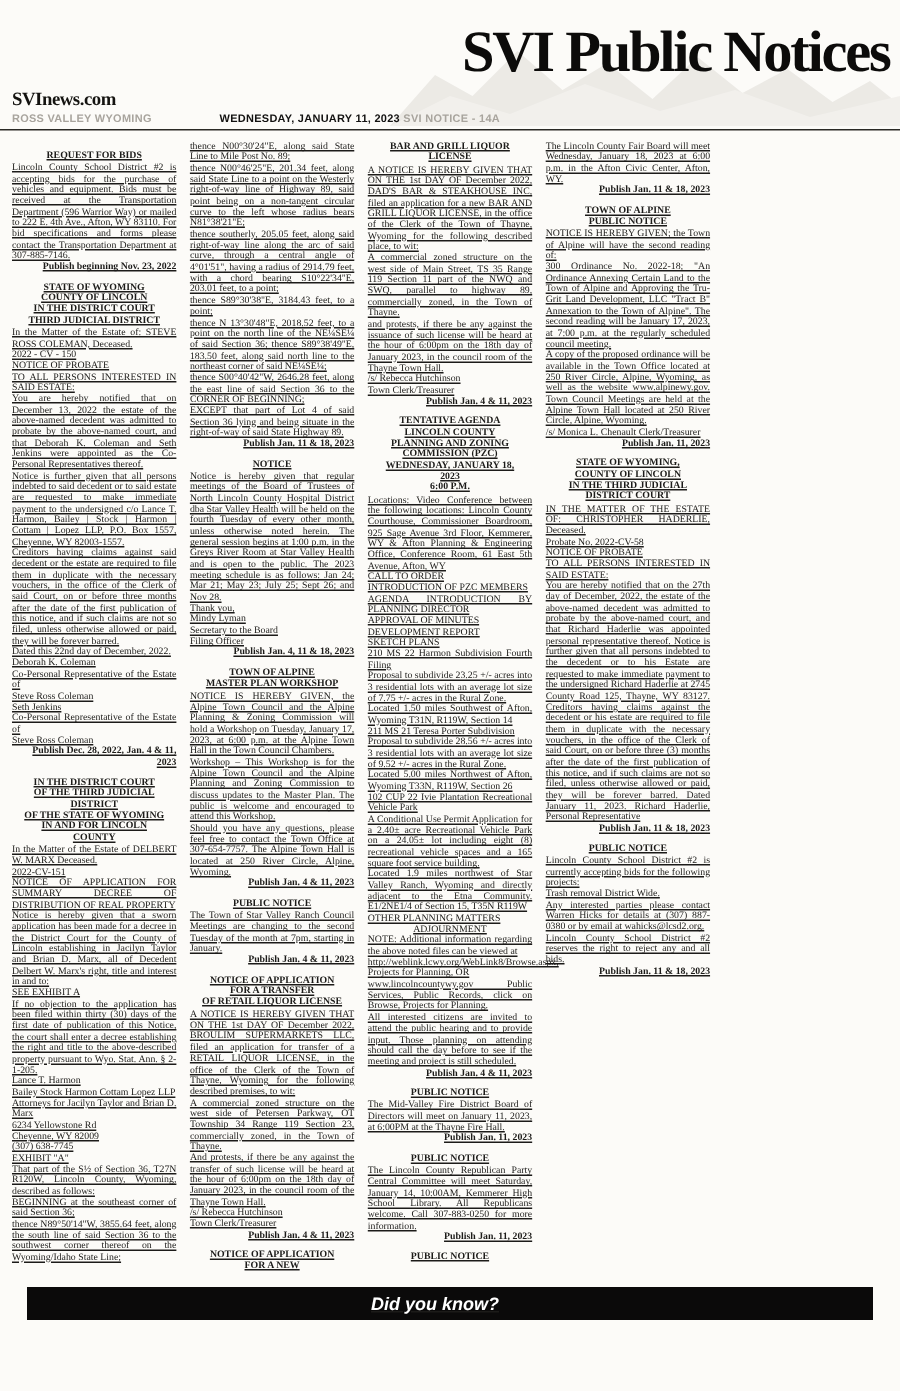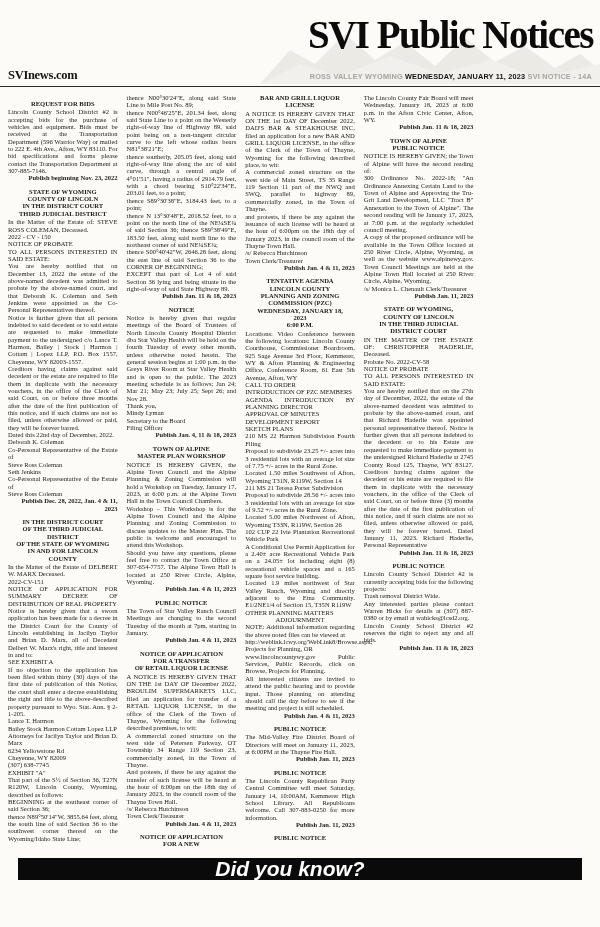--- a/index.html
+++ b/index.html
@@ -1,38 +1,38 @@
 <!DOCTYPE html>
 <html lang="en"><head>
 <meta charset="utf-8">
 <style>
   html,body{margin:0;padding:0;}
   body{
     width:600px;height:927px;overflow:hidden;
     background:#fcfbf8;color:#1c1b19;
     font-family:"Liberation Serif", serif;
   }
-  .page{position:relative;width:600px;height:927px;}
+  .page{position:relative;width:600px;height:927px;text-decoration:underline;}
 
   
   .masthead{position:relative;height:86px;border-bottom:1.5px solid #2a2925;overflow:hidden;}
   .mast-art{position:absolute;right:0;top:20px;width:340px;height:64px;opacity:.45;}
   .mast-title{
     position:absolute;right:7px;top:12px;
     font-weight:700;font-size:39px;letter-spacing:-1.5px;color:#0c0b0a;
     font-family:"Liberation Serif", serif;white-space:nowrap;
   }
   .dateline{
     position:absolute;left:8px;right:8px;bottom:3px;
-    display:flex;justify-content:space-between;align-items:baseline;
+    display:flex;justify-content:space-between;align-items:baseline;flex-direction:column;
   }
   .site-logo{font-weight:700;font-size:12.5px;letter-spacing:-.3px;color:#141310;}
   .dateline-right{font-family:"Liberation Sans", sans-serif;font-size:7.3px;letter-spacing:.2px;white-space:nowrap;}
   .dl-muted{color:#a8a49d;font-weight:700;}
-  .dl-strong{color:#121110;font-weight:700;}
+  .dl-strong{color:#121110;font-weight:700;margin-left:43px;}
 
   
   .notices{
     margin:7px 8px 0 8px;height:756px;
     column-count:5;column-gap:9px;column-fill:auto;
     font-size:6.55px;line-height:7.35px;
     text-align:justify;hyphens:auto;overflow:hidden;
   }
   .np{margin:0;}
   .nc{margin:0;text-align:center;}
@@ -40,21 +40,21 @@
   .nh div{margin:0;}
   .npub{font-weight:700;text-align:right;margin:0 0 2px 0;hyphens:none;}
 
   
   .footer-bar{
     margin:8px auto 0 auto;width:564px;height:22px;
     background:#0b0a0a;color:#ffffff;
     display:flex;align-items:center;justify-content:center;
     font-family:"Liberation Sans", sans-serif;white-space:nowrap;
   }
-  .fb-prefix{font-weight:700;font-style:italic;font-size:21px;margin-right:20px;}
+  .fb-prefix{font-weight:700;font-style:italic;font-size:12px;margin-right:20px;}
   .fb-text{font-weight:700;font-size:15px;letter-spacing:-.2px;}
 </style>
 </head>
 <body>
 
 <div class="page">
 
   <div class="masthead">
     <svg class="mast-art" viewBox="0 0 340 64" preserveAspectRatio="none" aria-hidden="true">
       <polygon points="0,64 30,30 55,44 85,14 115,40 145,22 175,46 205,18 235,42 265,26 295,48 320,34 340,50 340,64" fill="#d9d6d0"></polygon>

